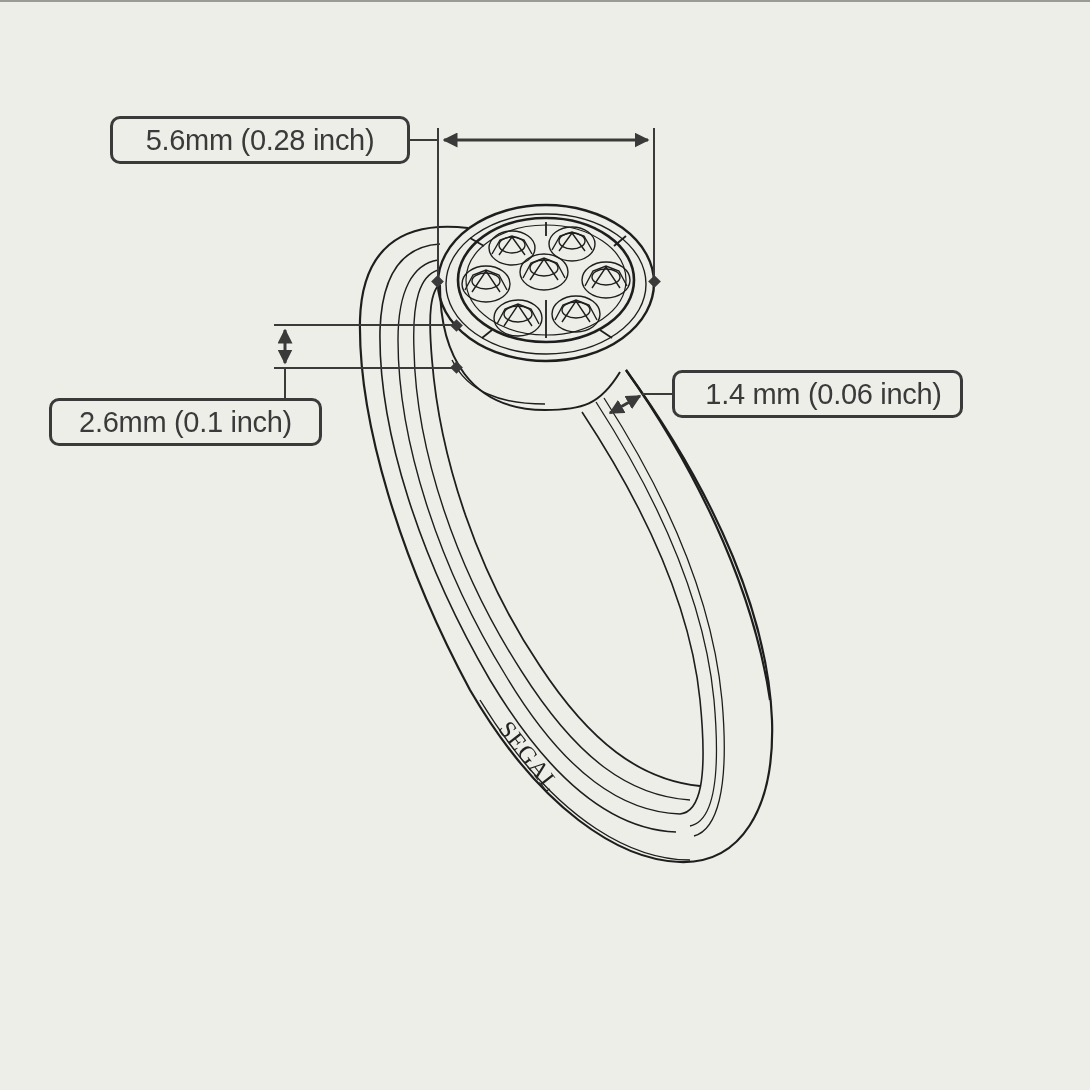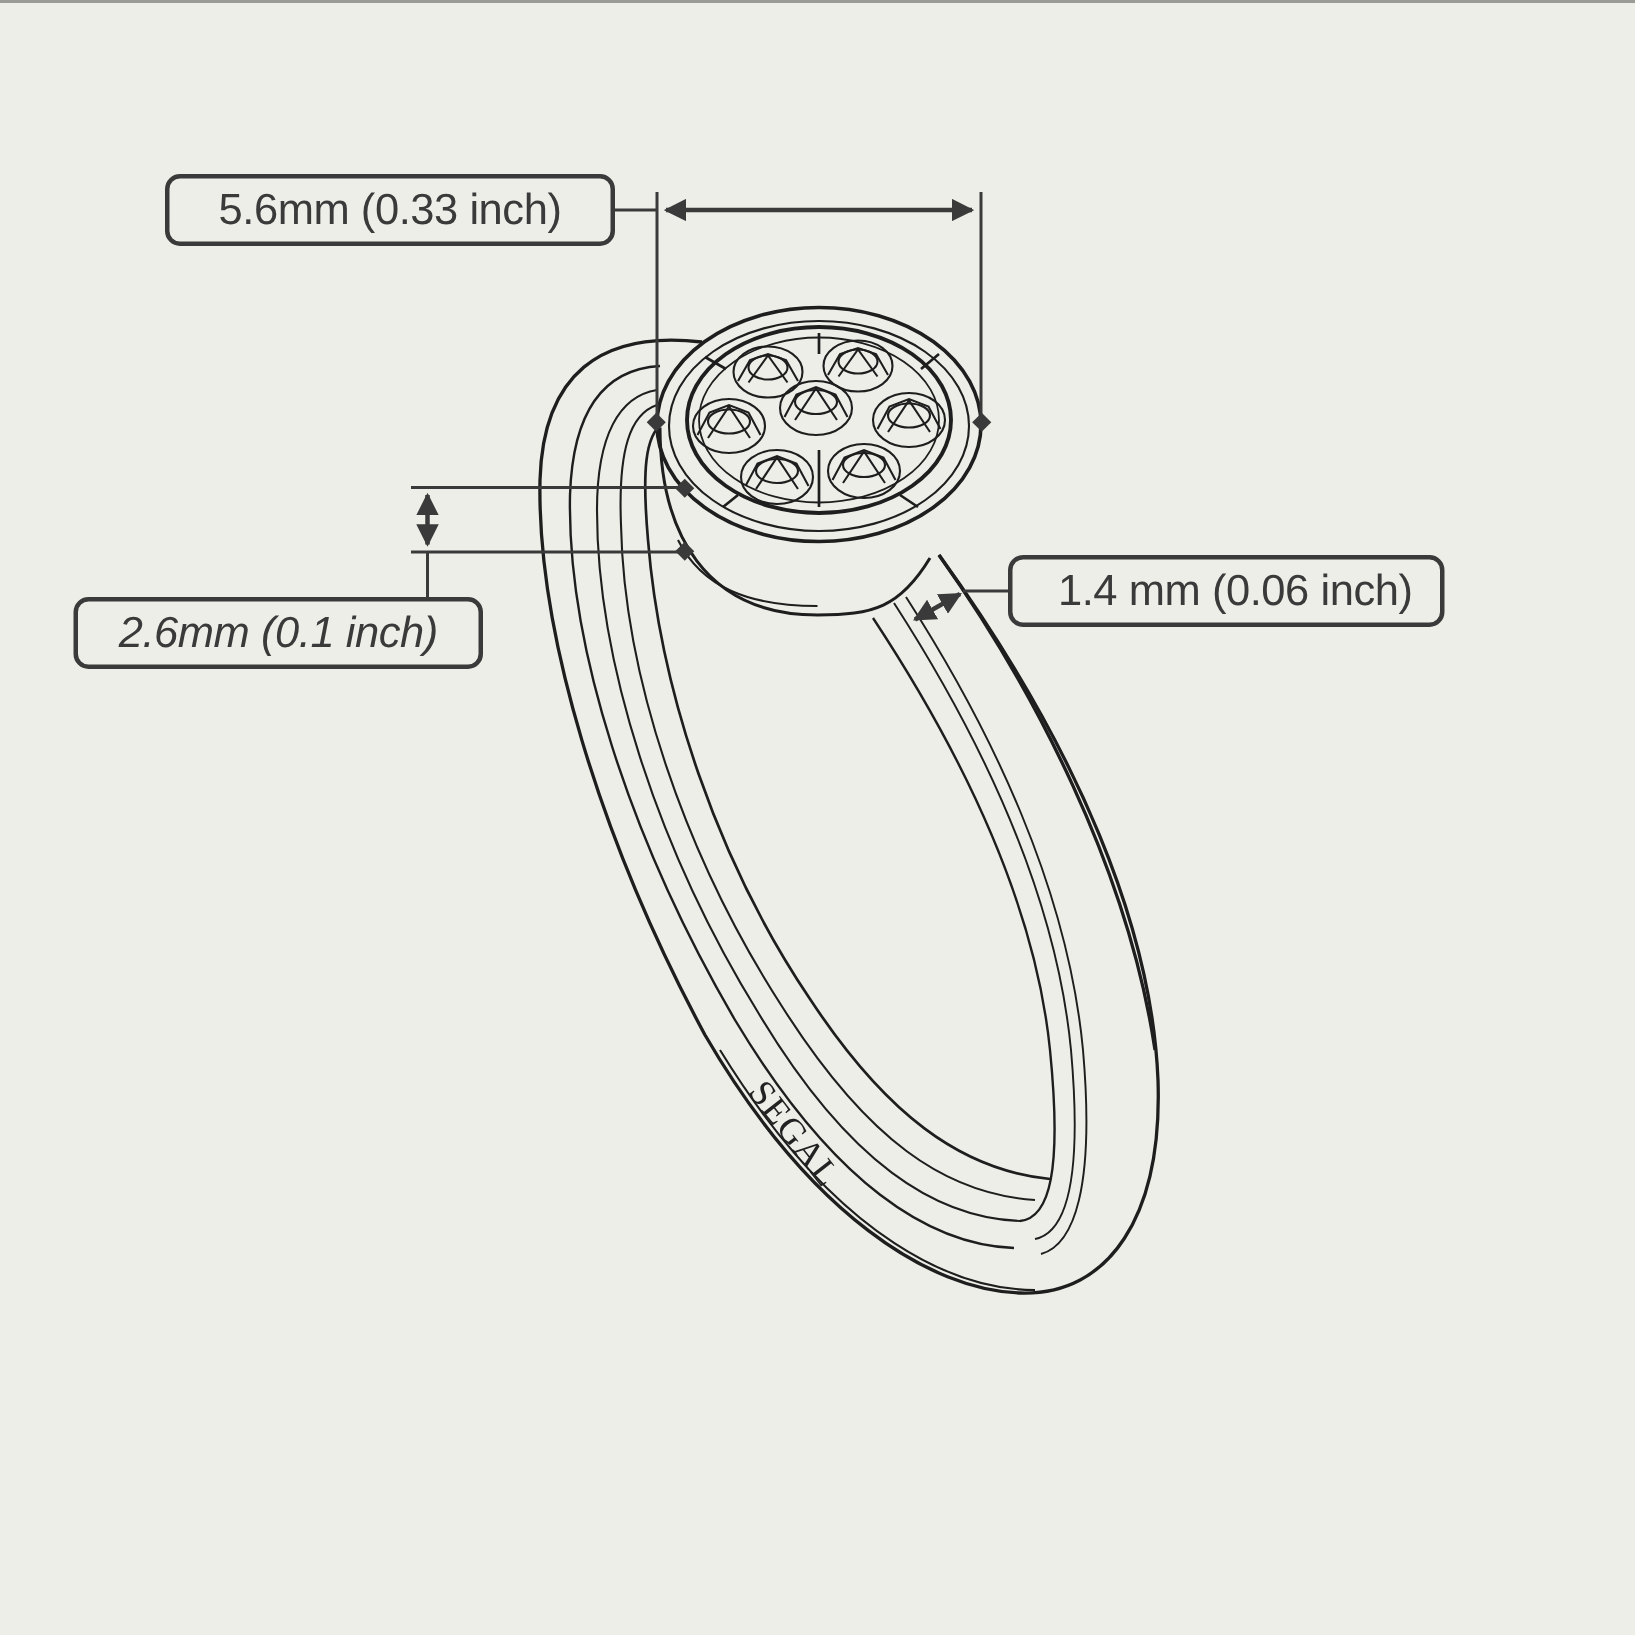--- a/index.html
+++ b/index.html
@@ -34,21 +34,21 @@
       font-size: 29px;
       font-weight: 400;
       line-height: 1;
       display: flex;
       align-items: center;
       justify-content: center;
       white-space: nowrap;
       letter-spacing: -0.3px;
     }
     #label-width { left: 110px; top: 116px; width: 300px; height: 48px; }
-    #label-height { left: 49px; top: 398px; width: 273px; height: 48px; font-style: italic; }
+    #label-height { left: 49px; top: 398px; width: 273px; height: 48px; }
     #label-band { left: 672px; top: 370px; width: 291px; height: 48px; padding-left: 12px; }
     .engraving {
       position: absolute;
       left: 514px;
       top: 716px;
       font-family: "Liberation Serif", "DejaVu Serif", serif;
       font-size: 24px;
       color: #222;
       transform: rotate(52deg);
       transform-origin: left top;
@@ -155,17 +155,17 @@
     <line x1="285" y1="368" x2="285" y2="398"></line>
     <line x1="285" y1="330" x2="285" y2="363" stroke-width="3" marker-start="url(#arrow)" marker-end="url(#arrow)"></line>
   </g>
 
   <g stroke="#3a3a3a" stroke-width="2">
     <line x1="642" y1="394" x2="672" y2="394"></line>
     <line x1="610" y1="413" x2="640" y2="396" stroke-width="3" marker-start="url(#arrow)" marker-end="url(#arrow)"></line>
   </g>
 </svg>
 
-<div id="label-width" class="dim-label">5.6mm (0.33 inch)</div>
+<div id="label-width" class="dim-label">5.6mm (0.28 inch)</div>
 <div id="label-height" class="dim-label">2.6mm (0.1 inch)</div>
 <div id="label-band" class="dim-label">1.4 mm (0.06 inch)</div>
 
 <div class="engraving">SEGAL</div>
 
 </body></html>

